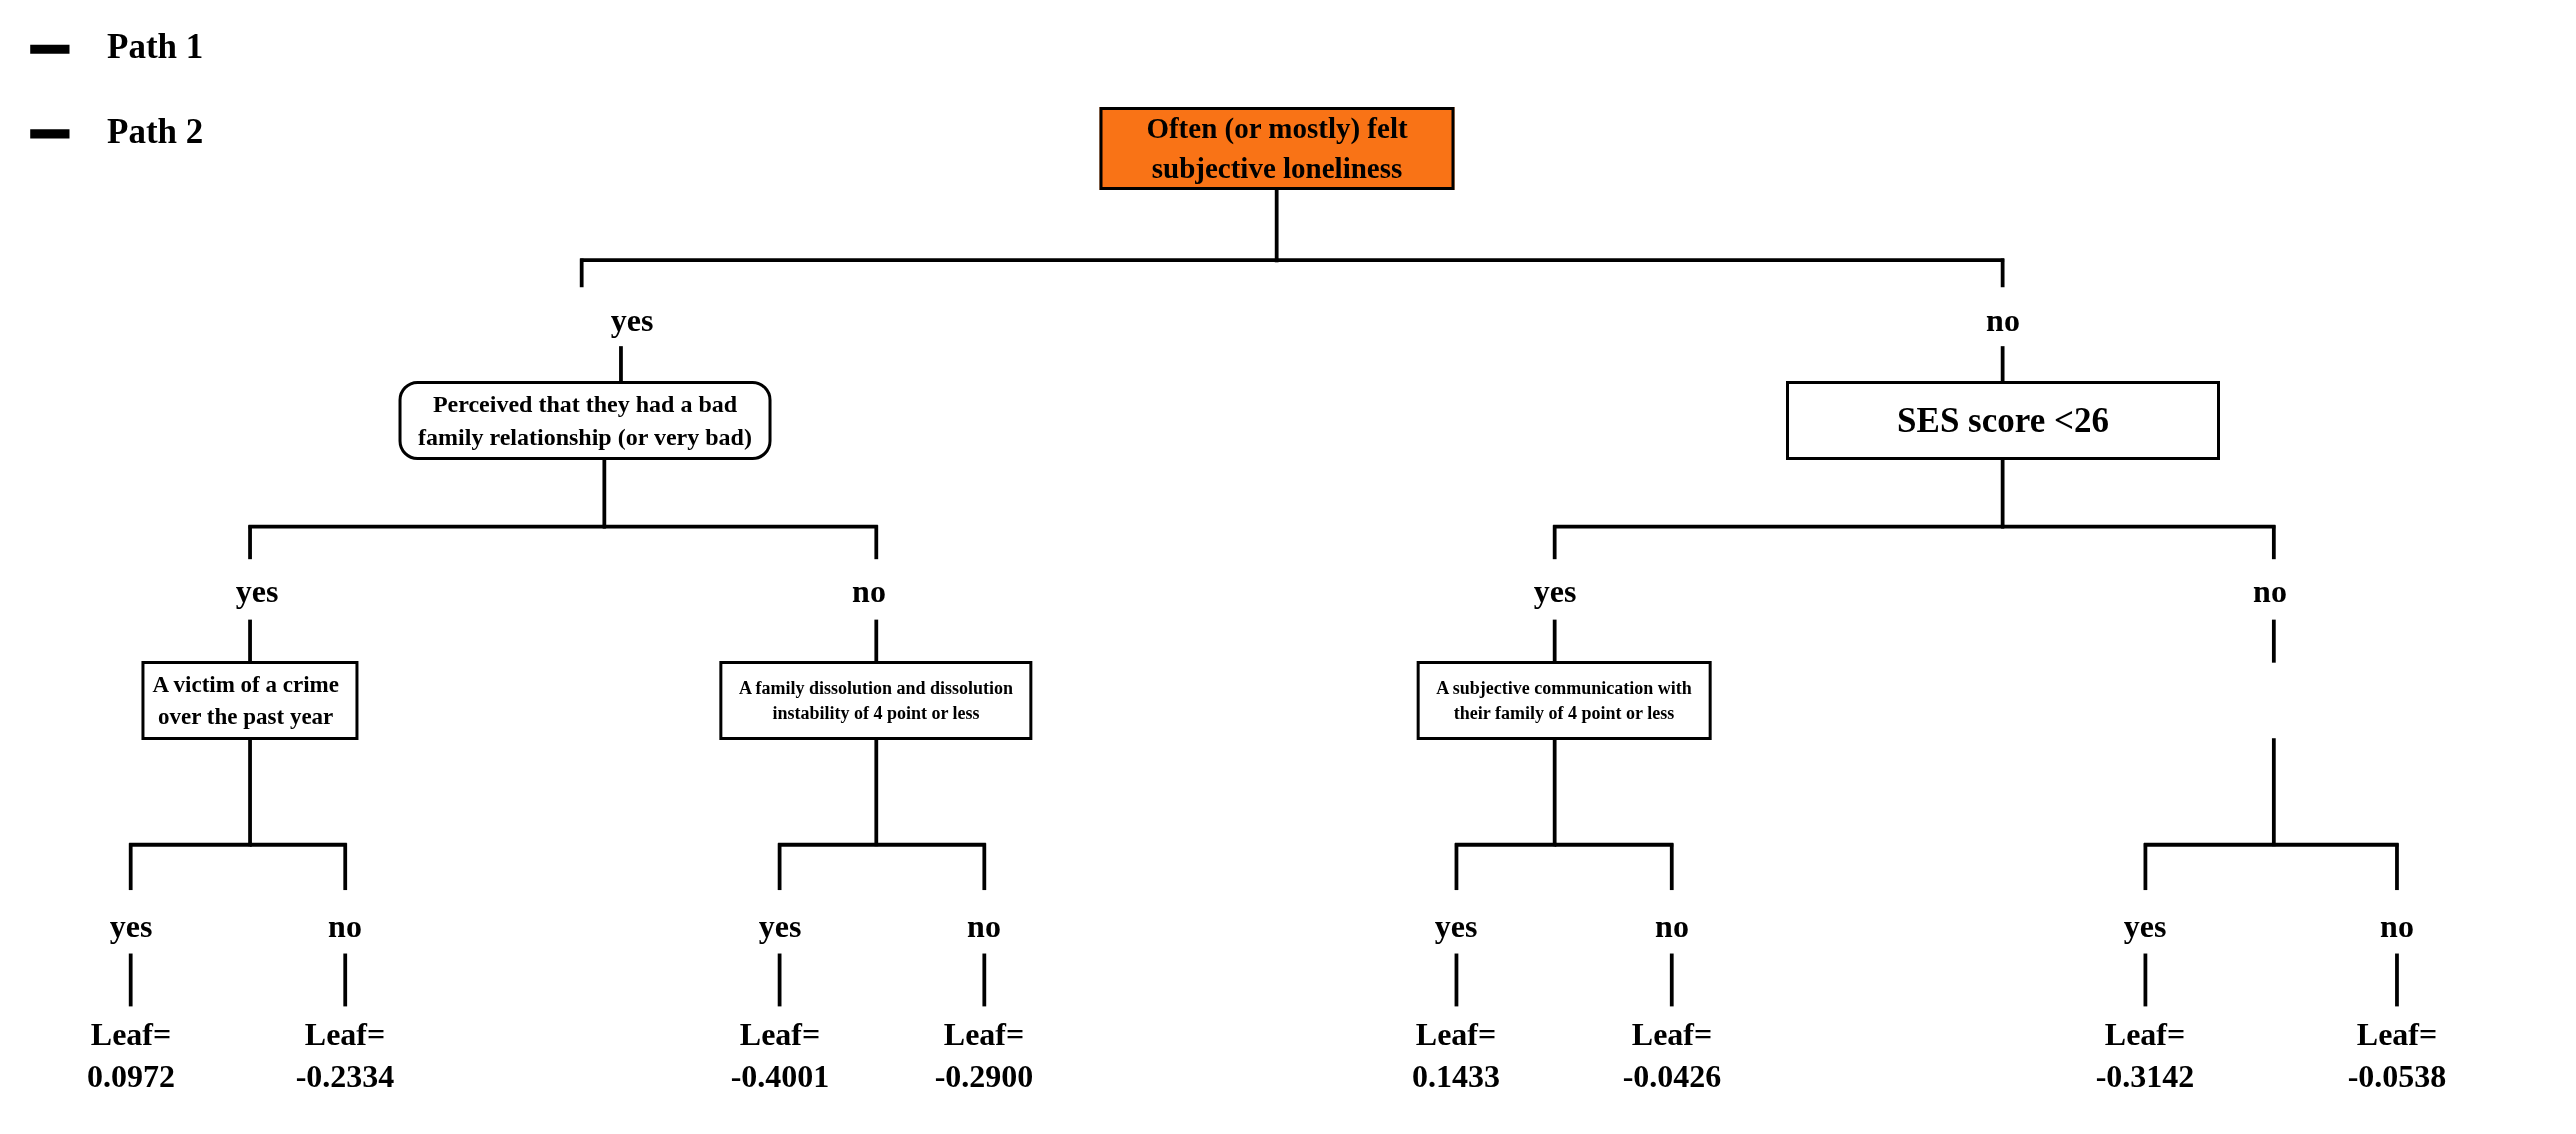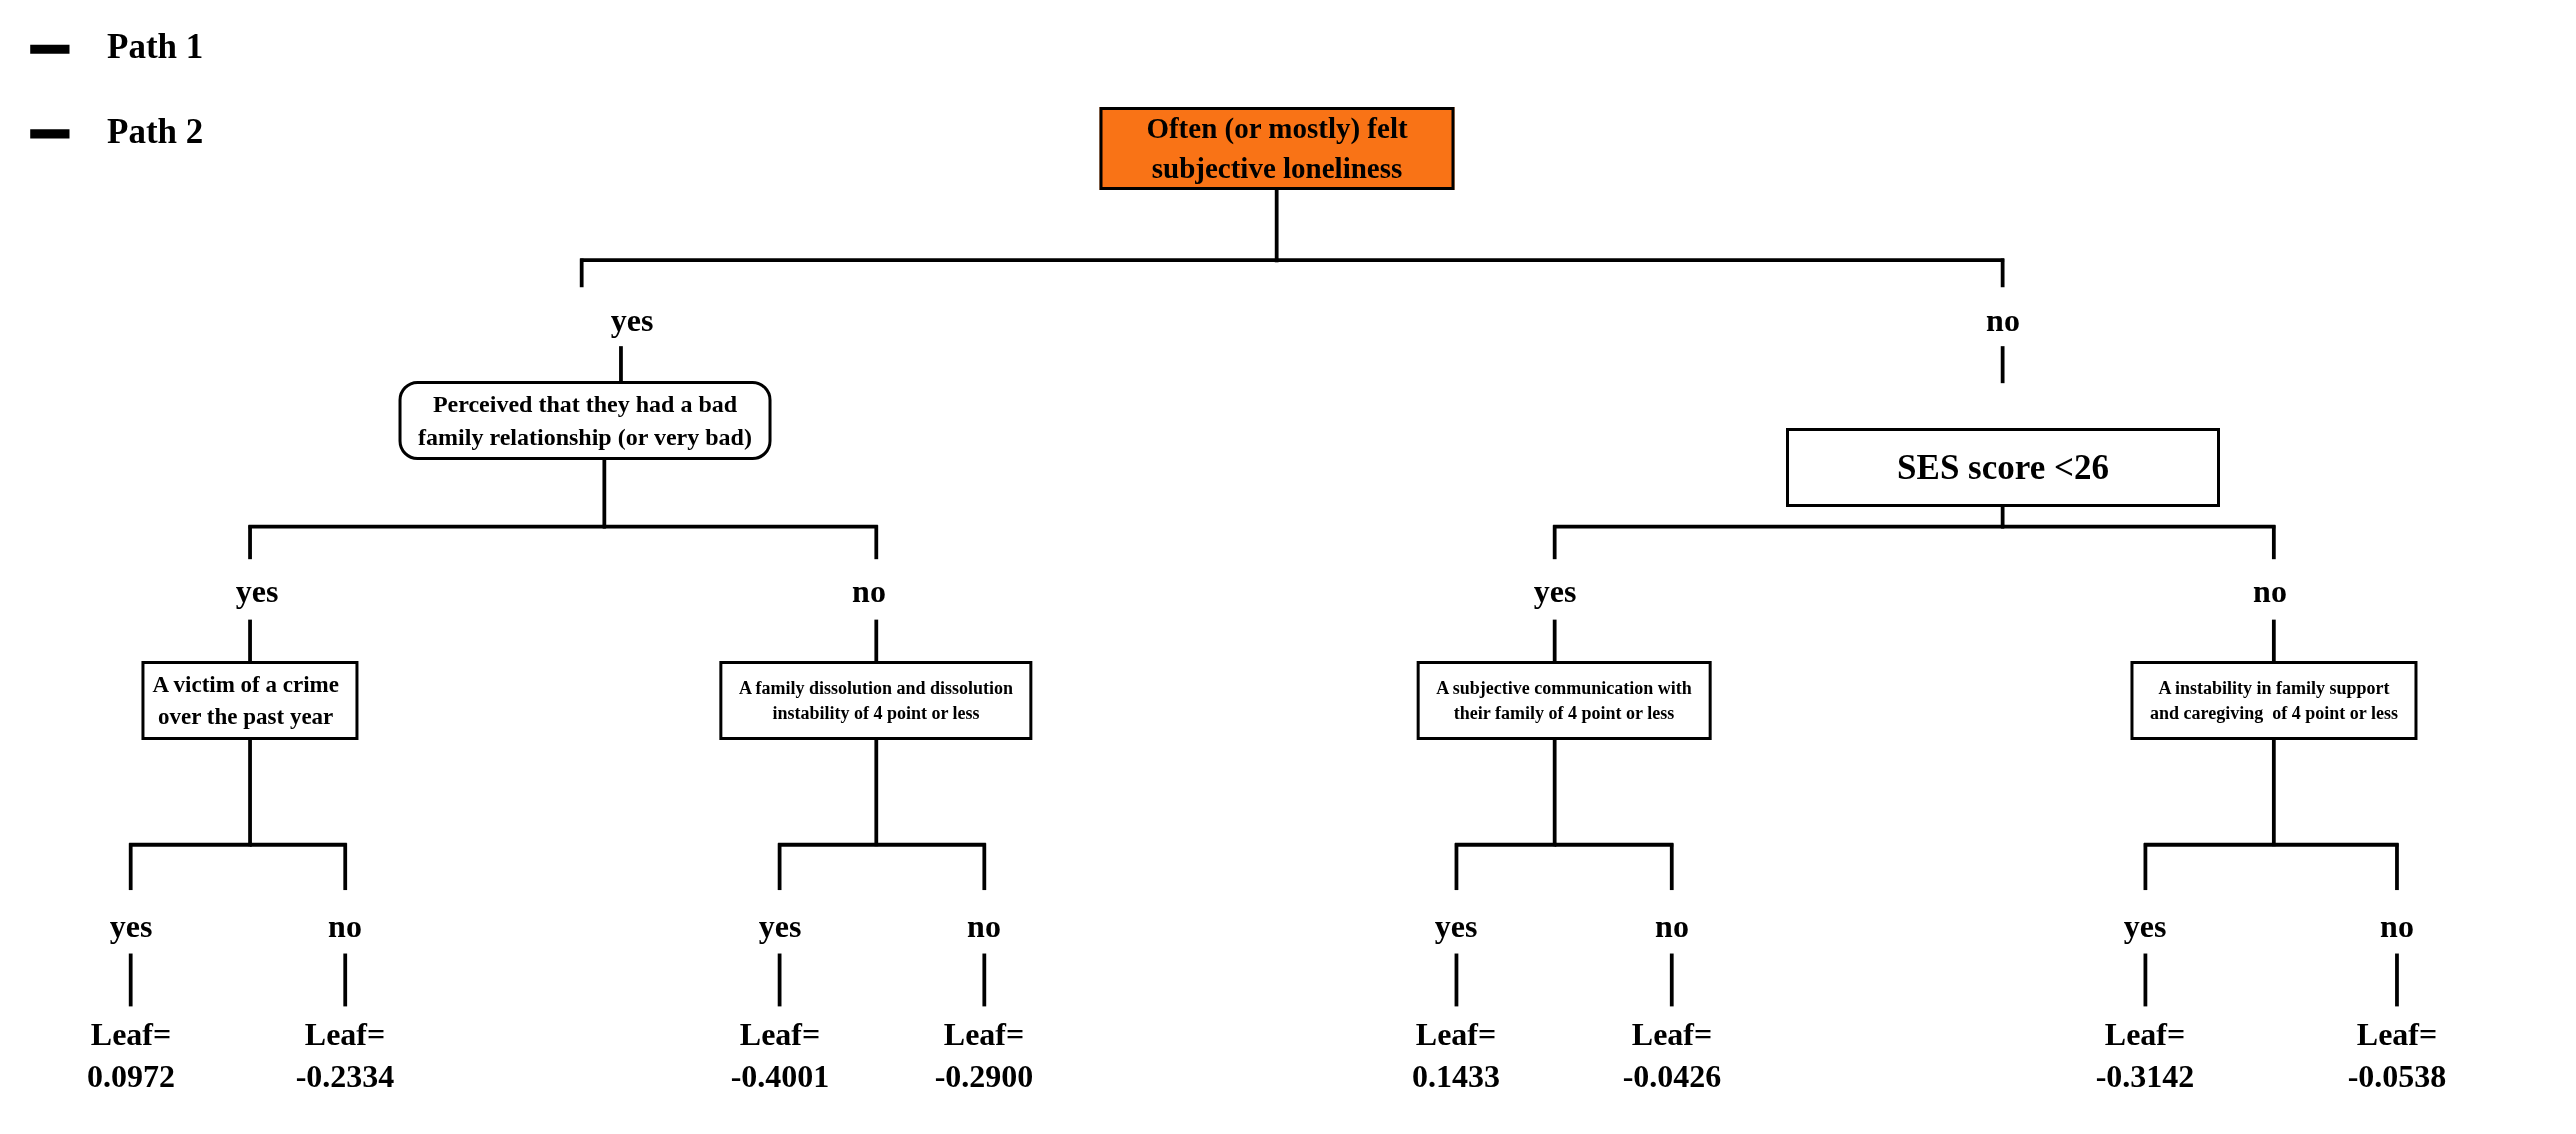--- a/index.html
+++ b/index.html
@@ -133,44 +133,40 @@
     <span>subjective loneliness</span>
   </div>
 
   <div class="lbl yesno" style="left:632px;  top:302px;">yes</div>
   <div class="lbl yesno" style="left:2003px; top:302px;">no</div>
 
   <div class="node" id="node-perceived" style="left:585px; top:381px;border-radius:19px;">
     <span>Perceived that they had a bad</span>
     <span>family relationship (or very bad)</span>
   </div>
-  <div class="node" id="node-ses" style="left:2003px; top:381px;margin-top:47px;">
+  <div class="node" id="node-ses" style="left:2003px; top:381px;">
     <span>SES score &lt;26</span>
   </div>
 
   <div class="lbl yesno" style="left:257px;  top:573px;">yes</div>
   <div class="lbl yesno" style="left:869px; top:573px;">no</div>
   <div class="lbl yesno" style="left:1555px; top:573px;">yes</div>
   <div class="lbl yesno" style="left:2270px; top:573px;">no</div>
 
   <div class="node" id="node-victim" style="left:250px; top:661px;padding-left:8px;">
     <span>A victim of a crime</span>
     <span>over the past year</span>
   </div>
   <div class="node" id="node-family-dissolution" style="left:876px; top:661px;">
     <span>A family dissolution and dissolution</span>
     <span>instability of 4 point or less</span>
   </div>
   <div class="node" id="node-subjective-comm" style="left:1564px; top:661px;">
     <span>A subjective communication with</span>
     <span>their family of 4 point or less</span>
-  </div>
-  <div class="node" id="node-family-support" style="left:2274px; top:661px;">
-    <span>A instability in family support</span>
-    <span>and caregiving  of 4 point or less</span>
   </div>
 
   <div class="lbl yesno" style="left:131px;  top:908px;">yes</div>
   <div class="lbl yesno" style="left:345px;  top:908px;">no</div>
   <div class="lbl yesno" style="left:780px; top:908px;">yes</div>
   <div class="lbl yesno" style="left:984px; top:908px;">no</div>
   <div class="lbl yesno" style="left:1456px; top:908px;">yes</div>
   <div class="lbl yesno" style="left:1672px; top:908px;">no</div>
   <div class="lbl yesno" style="left:2145px; top:908px;">yes</div>
   <div class="lbl yesno" style="left:2397px; top:908px;">no</div>

